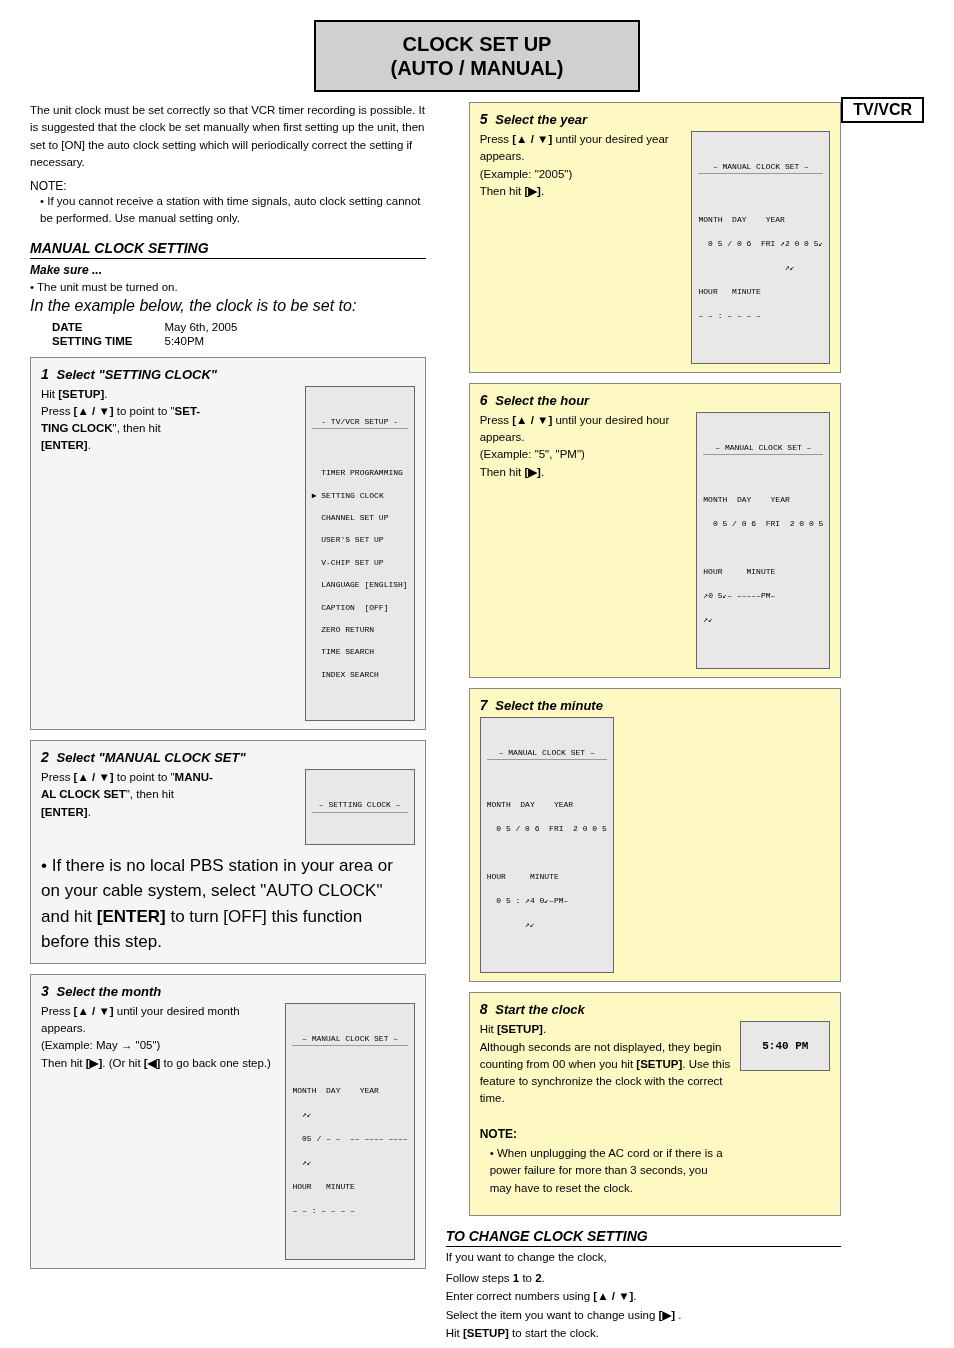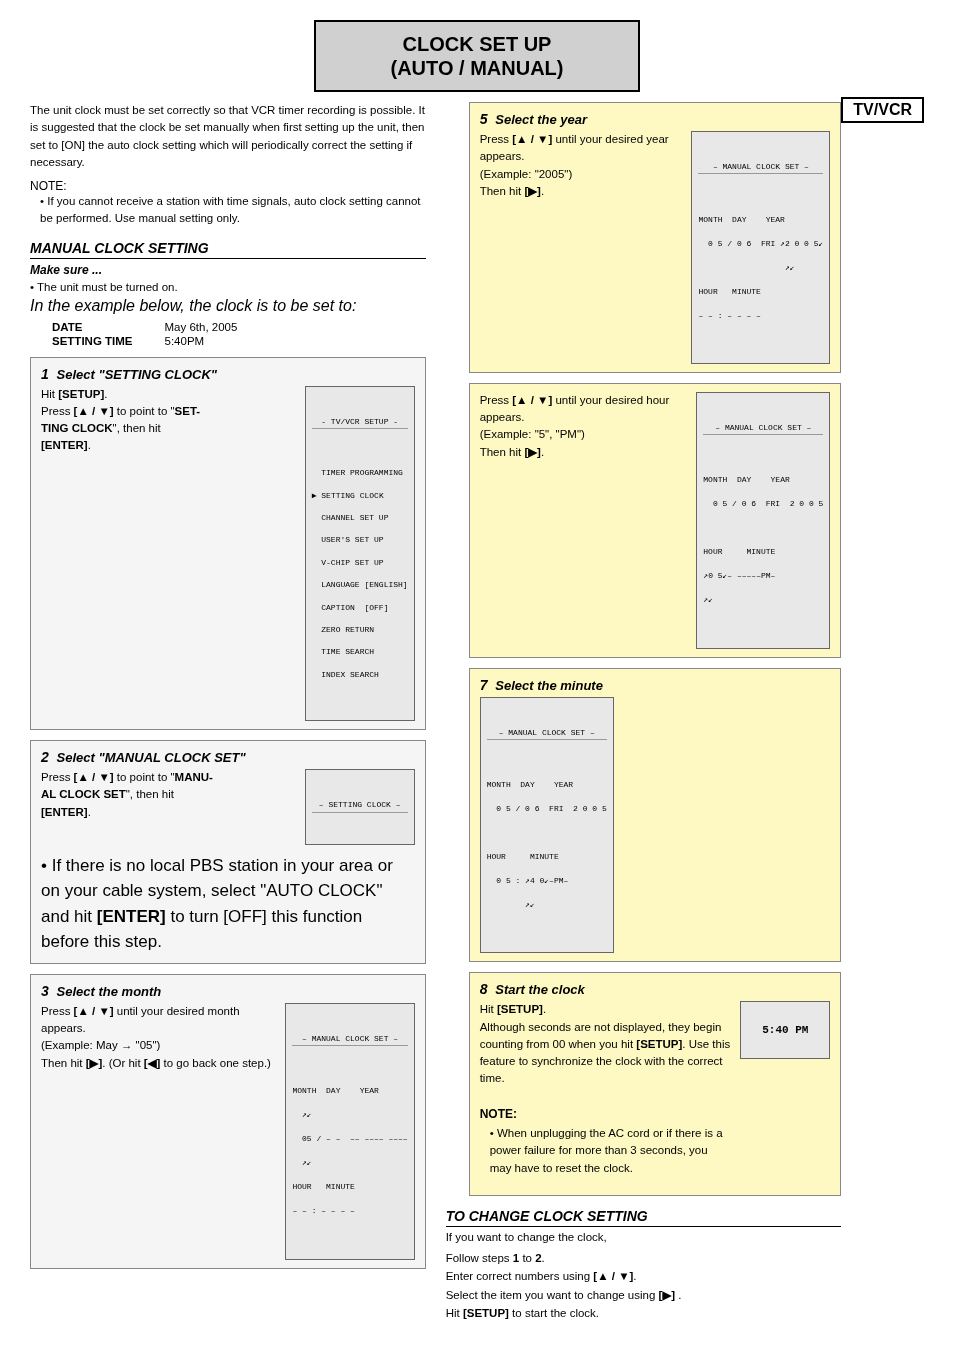--- a/index.html
+++ b/index.html
@@ -275,20 +275,21 @@
 &nbsp; 0 5 / 0 6 &nbsp;FRI ↗2 0 0 5↙<br>
 &nbsp; &nbsp; &nbsp; &nbsp; &nbsp; &nbsp; &nbsp; &nbsp; &nbsp; ↗↙<br>
 HOUR &nbsp; MINUTE<br>
 – – : – – – –
           </div>
         </div>
       </div>
     </div>
 
     <div class="step-block">
+      <div class="step-number">6 &nbsp;<span style="font-style:italic; font-weight:bold; font-size:13px;">Select the hour</span></div>
       <div class="step-content">
         <div class="step-text">
           Press <b>[▲ / ▼]</b> until your desired hour appears.<br>
           (Example: "5", "PM")<br>
           Then hit <b>[▶]</b>.
         </div>
         <div class="lcd-box" style="min-width:110px;">
           <div class="lcd-title">– MANUAL CLOCK SET –</div>
           <div style="font-size:8px; line-height:1.5;">
 MONTH &nbsp;DAY &nbsp; &nbsp;YEAR<br>
@@ -323,21 +324,21 @@
       <div class="step-number">8 &nbsp;<span style="font-style:italic; font-weight:bold; font-size:13px;">Start the clock</span></div>
       <div class="step-content" style="align-items:flex-start;">
         <div class="step-text">
           Hit <b>[SETUP]</b>.<br>
           Although seconds are not displayed, they begin counting from 00 when you hit <b>[SETUP]</b>. Use this feature to synchronize the clock with the correct time.<br><br>
           <span class="note-header">NOTE:</span><br>
           <ul class="bullet-list" style="margin-top:2px;">
             <li>When unplugging the AC cord or if there is a power failure for more than 3 seconds, you may have to reset the clock.</li>
           </ul>
         </div>
-        <div class="lcd-box" style="min-width:90px; height:58px; display:flex; align-items:center; justify-content:center;">
+        <div class="lcd-box" style="min-width:90px; height:50px; display:flex; align-items:center; justify-content:center;">
           <span style="font-size:11px; font-weight:bold;">5:40 PM</span>
         </div>
       </div>
     </div>
 
     <div class="change-section">
       <div class="section-heading">TO CHANGE CLOCK SETTING</div>
       <p style="font-size:11.5px; margin-bottom:4px;">If you want to change the clock,</p>
       <ol class="change-list">
         <li>Follow steps <b>1</b> to <b>2</b>.</li>

